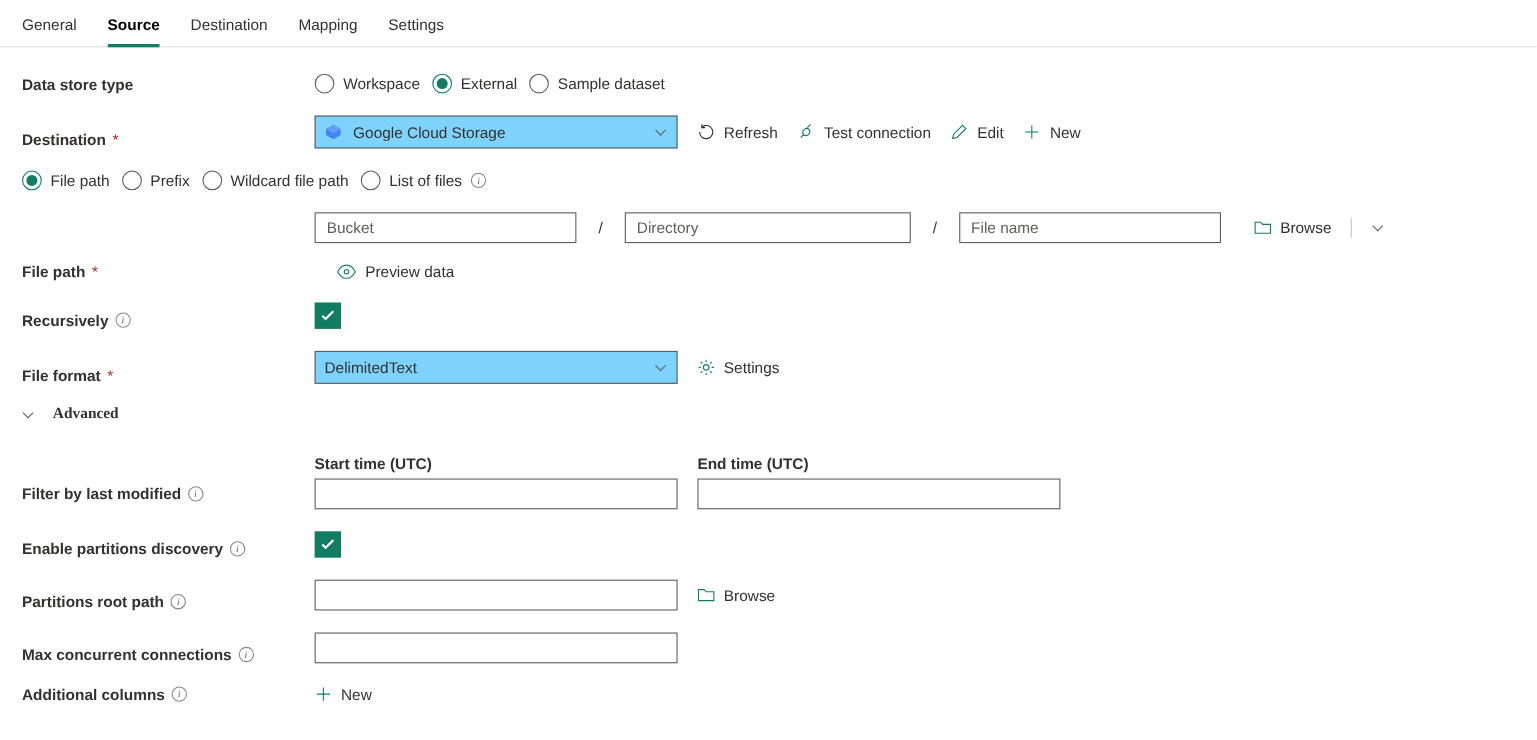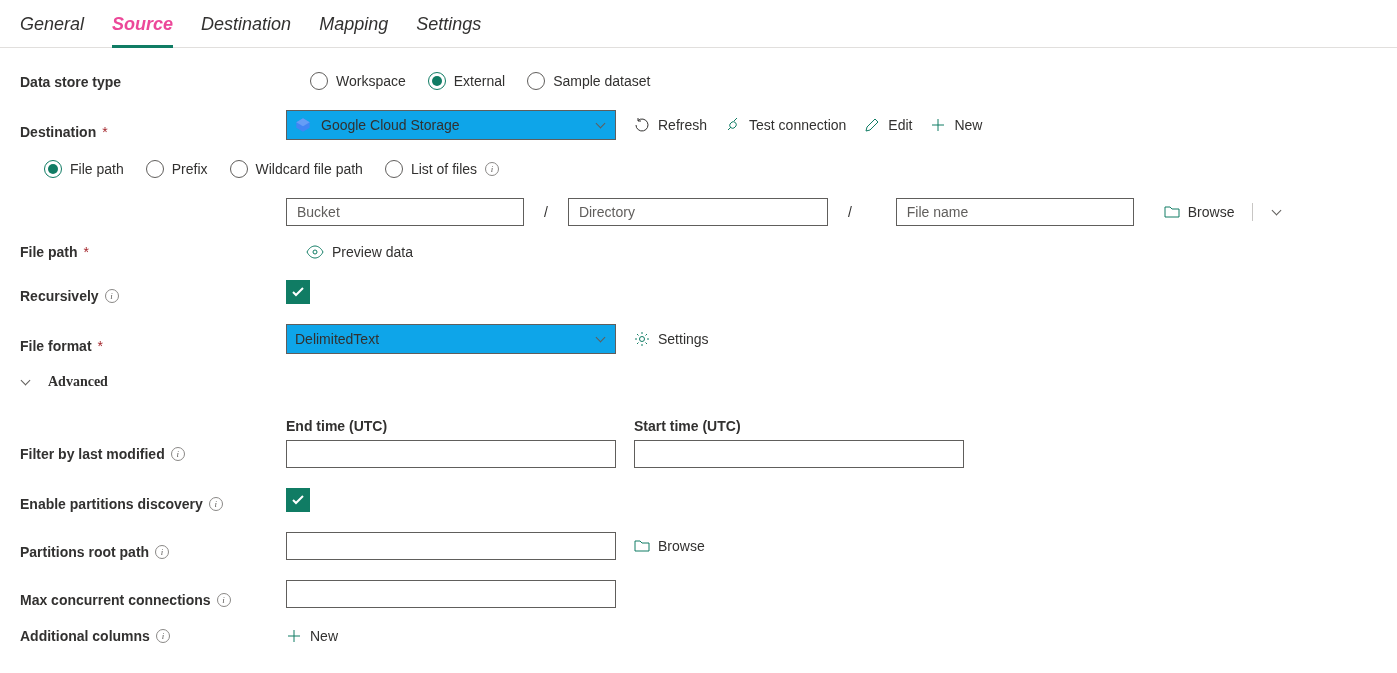--- a/index.html
+++ b/index.html
@@ -13,25 +13,24 @@
   .tabs {
     display: flex;
     gap: 28px;
     padding: 8px 20px 0 20px;
     border-bottom: 1px solid #e1dfdd;
   }
   .tab {
     padding: 6px 0 10px 0;
     cursor: pointer;
     color: #323130;
-    font-size: 18px;
-    font-style: italic;
+    font-size: 14px;
   }
   .tab.active {
-    color: #ec4899;
+    color: #000000;
     font-weight: 700;
     border-bottom: 3px solid #107c64;
     margin-bottom: -1px;
   }
   .form-area {
     padding: 24px 20px;
   }
   .row {
     display: flex;
     align-items: flex-end;
@@ -60,22 +59,21 @@
   }
   .control-col {
     display: flex;
     align-items: center;
     gap: 18px;
     flex-wrap: wrap;
   }
   .radio-group {
     display: flex;
     align-items: center;
-    gap: 22px;
-    margin-left: 24px;
+    gap: 11px;
   }
   .radio {
     display: flex;
     align-items: center;
     gap: 8px;
     cursor: pointer;
   }
   .radio-circle {
     width: 18px; height: 18px;
     border: 1px solid #605e5c;
@@ -93,21 +91,21 @@
     background: #107c64;
     border-radius: 50%;
   }
   .select {
     border: 1px solid #605e5c;
     height: 30px;
     display: flex;
     align-items: center;
     padding: 0 8px;
     width: 330px;
-    background: #0ea5e9;
+    background: #7dd3fc;
     justify-content: space-between;
     cursor: pointer;
   }
   .select .left {
     display: flex; align-items: center; gap: 10px;
     overflow: hidden; white-space: nowrap;
   }
   .chev {
     width: 12px; height: 12px;
     display: inline-block;
@@ -278,21 +276,21 @@
   <div class="row">
     <div class="label-col">
       <span>File path</span>
         <span class="req">*</span>
     </div>
     <div class="control-col" style="">
       <input class="input" style="width: 238px;" placeholder="Bucket">
       <span class="slash">/</span>
       <input class="input" style="width: 260px;" placeholder="Directory">
       <span class="slash">/</span>
-      <input class="input" style="width: 238px; margin-left: 24px;" placeholder="File name">
+      <input class="input" style="width: 238px;" placeholder="File name">
       <div class="action-link" style="margin-left:12px">
         <svg width="16" height="16" viewBox="0 0 16 16" fill="none">
             <path d="M1 3h5l2 2h7v8H1z" stroke="#107c64" stroke-width="1"></path>
           </svg>
         <span>Browse</span>
       </div>
       <div class="divider-v"></div>
       <span class="chev" style="cursor:pointer"></span>
       <div class="action-link" style="margin-left:20px">
         <svg width="18" height="14" viewBox="0 0 18 14" fill="none">
@@ -345,25 +343,25 @@
     <span>Advanced</span>
   </div>
 
   <div class="row" style="align-items:flex-end;">
     <div class="label-col" style="padding-bottom:6px;">
       <span>Filter by last modified</span>
       <span class="info-icon">i</span>
     </div>
     <div class="control-col" style="gap:18px;">
       <div class="time-block">
+        <span class="time-label">Start time (UTC)</span>
+        <input class="input" style="width: 330px;">
+      </div>
+      <div class="time-block">
         <span class="time-label">End time (UTC)</span>
-        <input class="input" style="width: 330px;">
-      </div>
-      <div class="time-block">
-        <span class="time-label">Start time (UTC)</span>
         <input class="input" style="width: 330px;">
       </div>
     </div>
   </div>
 
   <div class="row">
     <div class="label-col">
       <span>Enable partitions discovery</span>
       <span class="info-icon">i</span>
     </div>

